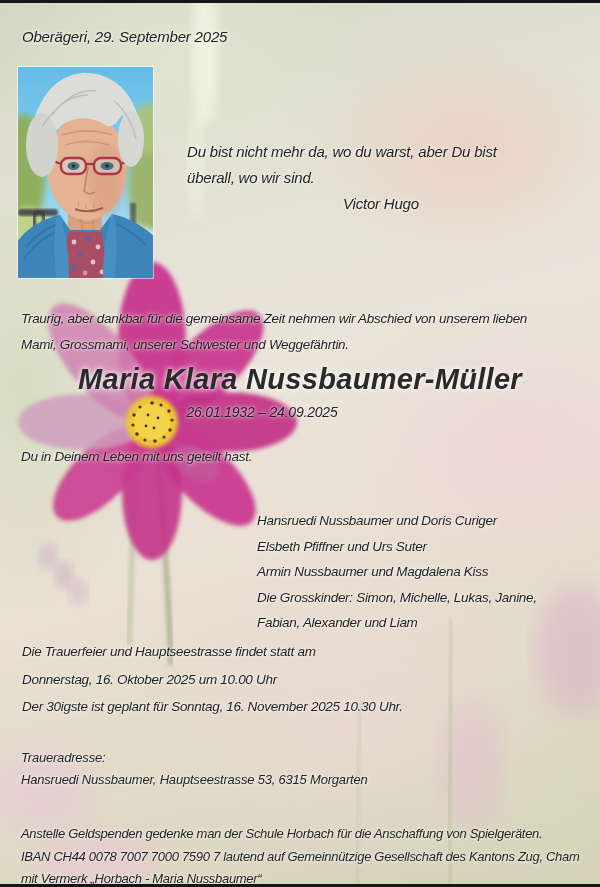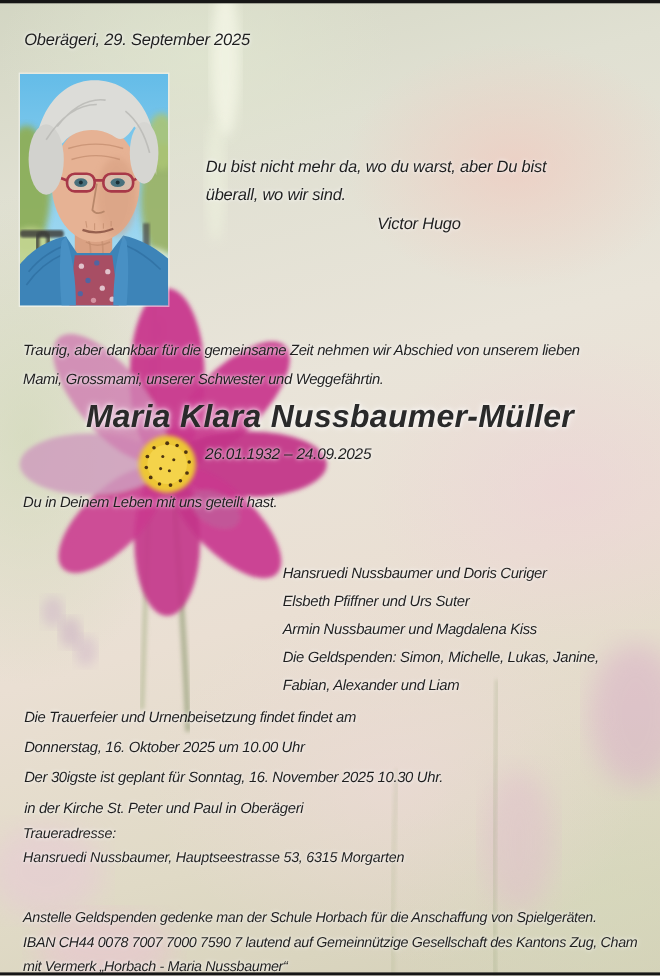--- a/index.html
+++ b/index.html
@@ -216,29 +216,28 @@
 
     <div class="txt body-block remembrance">
       <div>Du in Deinem Leben mit uns geteilt hast.</div>
     </div>
 
 
     <div class="txt body-block family-members">
       <div>Hansruedi Nussbaumer und Doris Curiger</div>
       <div>Elsbeth Pfiffner und Urs Suter</div>
       <div>Armin Nussbaumer und Magdalena Kiss</div>
-      <div>Die Geldspenden: Simon, Michelle, Lukas, Janine,</div>
+      <div>Die Grosskinder: Simon, Michelle, Lukas, Janine,</div>
       <div>Fabian, Alexander und Liam</div>
     </div>
 
     <div class="txt body-block service">
-      <div>Die Trauerfeier und Urnenbeisetzung findet findet am</div>
+      <div>Die Trauerfeier und Hauptseestrasse findet statt am</div>
       <div>Donnerstag, 16. Oktober 2025 um 10.00 Uhr</div>
       <div>Der 30igste ist geplant für Sonntag, 16. November 2025 10.30 Uhr.</div>
-      <div>in der Kirche St. Peter und Paul in Oberägeri</div>
     </div>
 
     <div class="txt address">
       <div>Traueradresse:</div>
       <div>Hansruedi Nussbaumer, Hauptseestrasse 53, 6315 Morgarten</div>
     </div>
 
     <div class="txt donation">
       <div>Anstelle Geldspenden gedenke man der Schule Horbach für die Anschaffung von Spielgeräten.</div>
       <div>IBAN CH44 0078 7007 7000 7590 7 lautend auf Gemeinnützige Gesellschaft des Kantons Zug, Cham</div>

